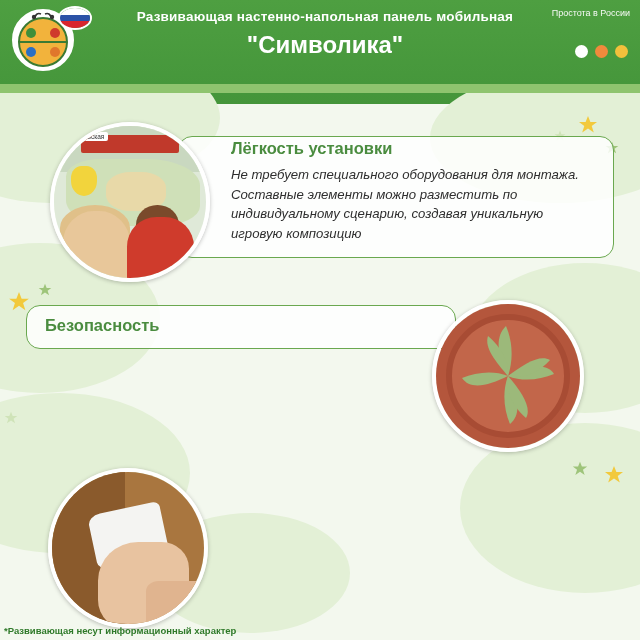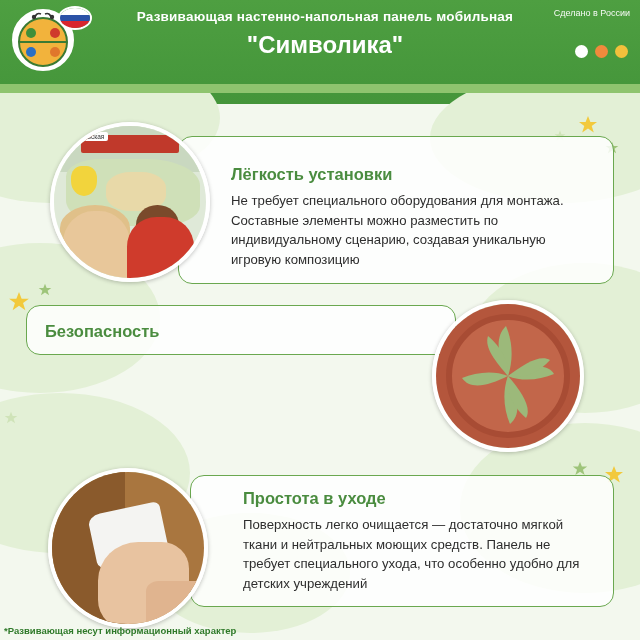--- a/index.html
+++ b/index.html
@@ -68,23 +68,24 @@
     margin:0;
     font-size:16.5px;
     font-weight:bold;
     color:#4a8c3f;
   }
   .card p{
     margin:7px 0 0 0;
     font-size:13.2px;
     line-height:19.5px;
     color:#2e2e2e;
-  }
-  #card1{left:178px;top:136px;width:436px;padding:28px 16px 14px 52px;}
-  #card2{left:26px;top:305px;width:430px;padding:16px 60px 13px 18px;}
+    font-style:italic;
+  }
+  #card1{left:178px;top:136px;width:436px;padding:2px 16px 14px 52px;}
+  #card2{left:26px;top:305px;width:430px;padding:10px 60px 13px 18px;}
   #card3{left:190px;top:475px;width:424px;padding:13px 16px 13px 52px;}
 
   .photo{
     position:absolute;border-radius:50%;overflow:hidden;
     border:4px solid #ffffff;box-sizing:border-box;
     box-shadow:0 1px 4px rgba(0,0,0,.25);
   }
   #photo1{left:50px;top:122px;width:160px;height:160px;}
   #photo2{left:432px;top:300px;width:152px;height:152px;}
   #photo3{left:48px;top:468px;width:160px;height:160px;}
@@ -147,21 +148,21 @@
       <div class="f1"></div>
         <div class="f2"></div>
         <div class="f3"></div>
     </div>
 
     <div class="title-wrap">
       <div class="title-line1">Развивающая настенно-напольная панель мобильная</div>
       <div class="title-line2">"Символика"</div>
     </div>
 
-    <div class="made-in">Сделано в России</div>
+    <div class="made-in">Простота в России</div>
 
     <div class="dots">
       <div class="dot" style="background:#ffffff"></div>
       <div class="dot" style="background:#f08a3c"></div>
       <div class="dot" style="background:#f2c03c"></div>
     </div>
   </div>
   <div class="header-strip"></div>
 
   <div class="blobs">
@@ -254,24 +255,20 @@
           <path d="M72 72 C82 92 86 110 74 120 C68 106 66 88 72 72 Z"></path>
           <path d="M72 72 C52 82 34 86 26 74 C40 68 58 66 72 72 Z"></path>
           <path d="M72 72 C60 58 48 44 52 32 C64 42 74 58 72 72 Z"></path>
           <path d="M72 72 C88 60 104 50 114 56 C104 68 86 76 72 72 Z"></path>
           <path d="M72 72 C86 88 96 104 90 114 C78 104 68 86 72 72 Z"></path>
         </g>
       </svg>
     </div>
   </div>
 
-  <div class="card" id="card3">
-    <h3>Простота в уходе</h3>
-    <p>Поверхность легко очищается — достаточно мягкой ткани и нейтральных моющих средств. Панель не требует специального ухода, что особенно удобно для детских учреждений</p>
-  </div>
 
   <div class="photo" id="photo3">
     <div class="ph-inner">
       <div class="hd-bg"></div>
       <div class="hd-panel"></div>
       <div class="hd-cloth"></div>
       <div class="hd-hand"></div>
       <div class="hd-wrist"></div>
     </div>
   </div>

